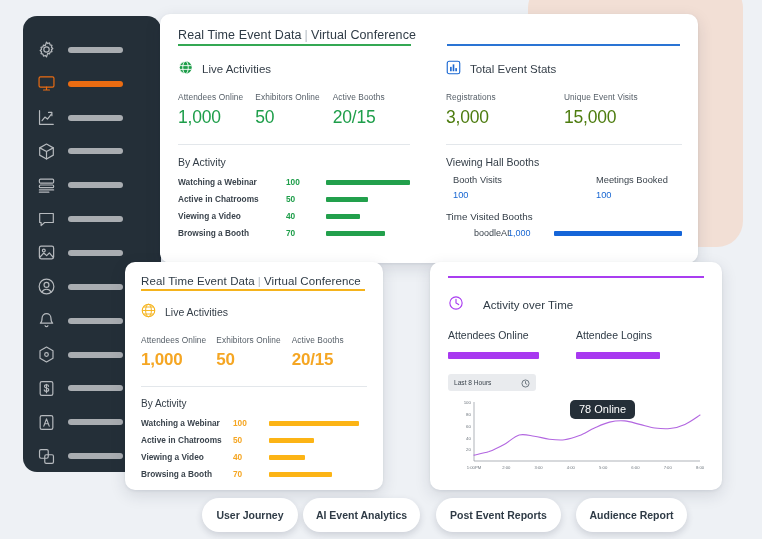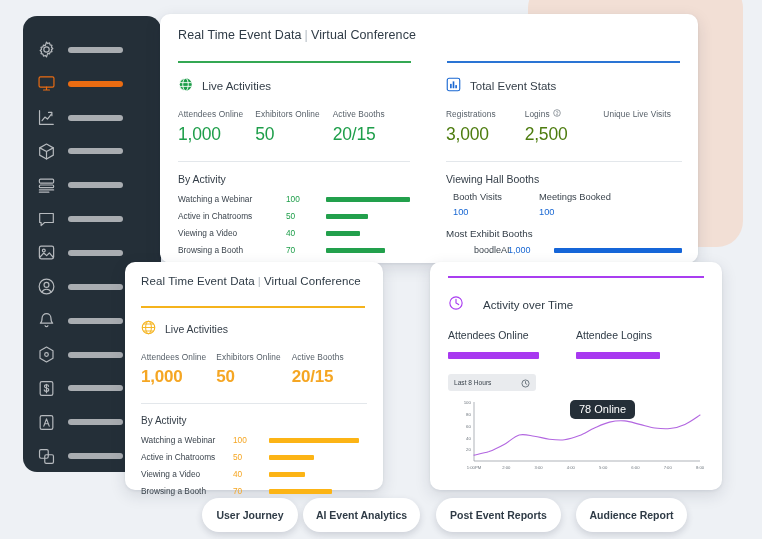--- a/index.html
+++ b/index.html
@@ -47,21 +47,21 @@
   .card {
     position: absolute; background: #ffffff;
     border-radius: 10px;
     box-shadow: 0 5px 16px rgba(30,40,60,.13), 0 1px 3px rgba(30,40,60,.08);
   }
 
   
   #card-main { left: 160px; top: 14px; width: 538px; height: 249px; padding: 14px 18px 0 18px; }
   .card-title {
     font-size: 12.5px; color: #2f3b46; letter-spacing: .1px;
-    white-space: nowrap; padding-bottom: 19px;
+    white-space: nowrap; padding-bottom: 2px;
   }
   .card-title .sep { color: #b4bcc4; padding: 0 3px; }
   .rule-row { display: flex; gap: 36px; }
   .rule { height: 2px; }
   .rule.green { background: #34a853; width: 237px; }
   .rule.blue  { background: #2a74d4; width: 237px; }
 
   .panels { display: flex; gap: 36px; margin-top: 13px; }
   .panel { width: 237px; }
 
@@ -74,28 +74,28 @@
                display: flex; align-items: center; gap: 3px; }
   .kpi-value { font-size: 17.5px; margin-top: 5px; letter-spacing: -.2px; }
   .kpi-value.green { color: #1e9e4a; }
   .kpi-value.blue  { color: #4d7c0f; }
 
   .divider { height: 1px; background: #e3e7eb; margin-top: 16px; }
 
   .sec-title { font-size: 10.5px; color: #333d47; margin-top: 11px; }
 
   .act-list { margin-top: 9px; display: flex; flex-direction: column; gap: 7px; }
-  .act-row { display: flex; align-items: center; font-size: 8.3px; }
+  .act-row { display: flex; align-items: center; font-size: 8.3px; font-weight: bold; }
   .act-name { width: 108px; color: #3b444d; }
   .act-val { width: 40px; }
   .act-val.green { color: #1e9e4a; }
   .act-bar { height: 5px; border-radius: 1px; }
   .act-bar.green { background: #22a04c; }
 
-  .booth-kpis { display: flex; margin-top: 7px; padding-left: 7px; }
+  .booth-kpis { display: flex; margin-top: 7px; padding-left: 7px; justify-content: space-between; }
   .booth-kpis .bk { width: 86px; }
   .bk-label { font-size: 9.3px; color: #3b444d; }
   .bk-value { font-size: 9.3px; color: #1967d2; margin-top: 5px; }
   .mv-title { font-size: 9.8px; color: #333d47; margin-top: 11px; }
   .mv-row { display: flex; align-items: center; margin-top: 6px; font-size: 9px; }
   .mv-name { width: 62px; color: #3b444d; padding-left: 28px; }
   .mv-val { width: 46px; color: #1967d2; }
   .mv-bar { height: 5px; background: #1565d8; border-radius: 1px; }
 
   
@@ -366,48 +366,38 @@
         </div>
         <div class="kpi-row" id="stats-kpis">
             <div class="kpi">
               <div class="kpi-label">
                 <span>Registrations</span>
               </div>
               <div class="kpi-value blue">3,000</div>
             </div>
             <div class="kpi">
               <div class="kpi-label">
-                <span>Logins</span>
-                <span><svg width="8" height="8" viewBox="0 0 24 24" fill="none" stroke="#666f78" stroke-width="2">
-                    <circle cx="12" cy="12" r="10"></circle>
-                    <path d="M9.4 9.3a2.7 2.7 0 015.2.9c0 1.8-2.6 2.3-2.6 4"></path>
-                    <circle cx="12" cy="17.6" r=".9" fill="#666f78"></circle>
-                  </svg></span>
+                <span>Unique Event Visits</span>
               </div>
-              <div class="kpi-value blue">2,500</div>
-            </div>
-            <div class="kpi">
-              <div class="kpi-label">
-                <span>Unique Live Visits</span>
-              </div>
+              <div class="kpi-value blue">15,000</div>
             </div>
           </div>
         <div class="divider"></div>
         <div class="sec-title">Viewing Hall Booths</div>
         <div class="booth-kpis" id="booth-kpis">
             <div class="bk">
               <div class="bk-label">Booth Visits</div>
               <div class="bk-value">100</div>
             </div>
             <div class="bk">
               <div class="bk-label">Meetings Booked</div>
               <div class="bk-value">100</div>
             </div>
           </div>
-        <div class="mv-title">Most Exhibit Booths</div>
+        <div class="mv-title">Time Visited Booths</div>
         <div id="most-visited">
             <div class="mv-row">
               <span class="mv-name">boodleAI</span>
               <span class="mv-val">1,000</span>
               <span class="mv-bar" style="width:128px"></span>
             </div>
           </div>
       </div>
     </div>
   </div>

